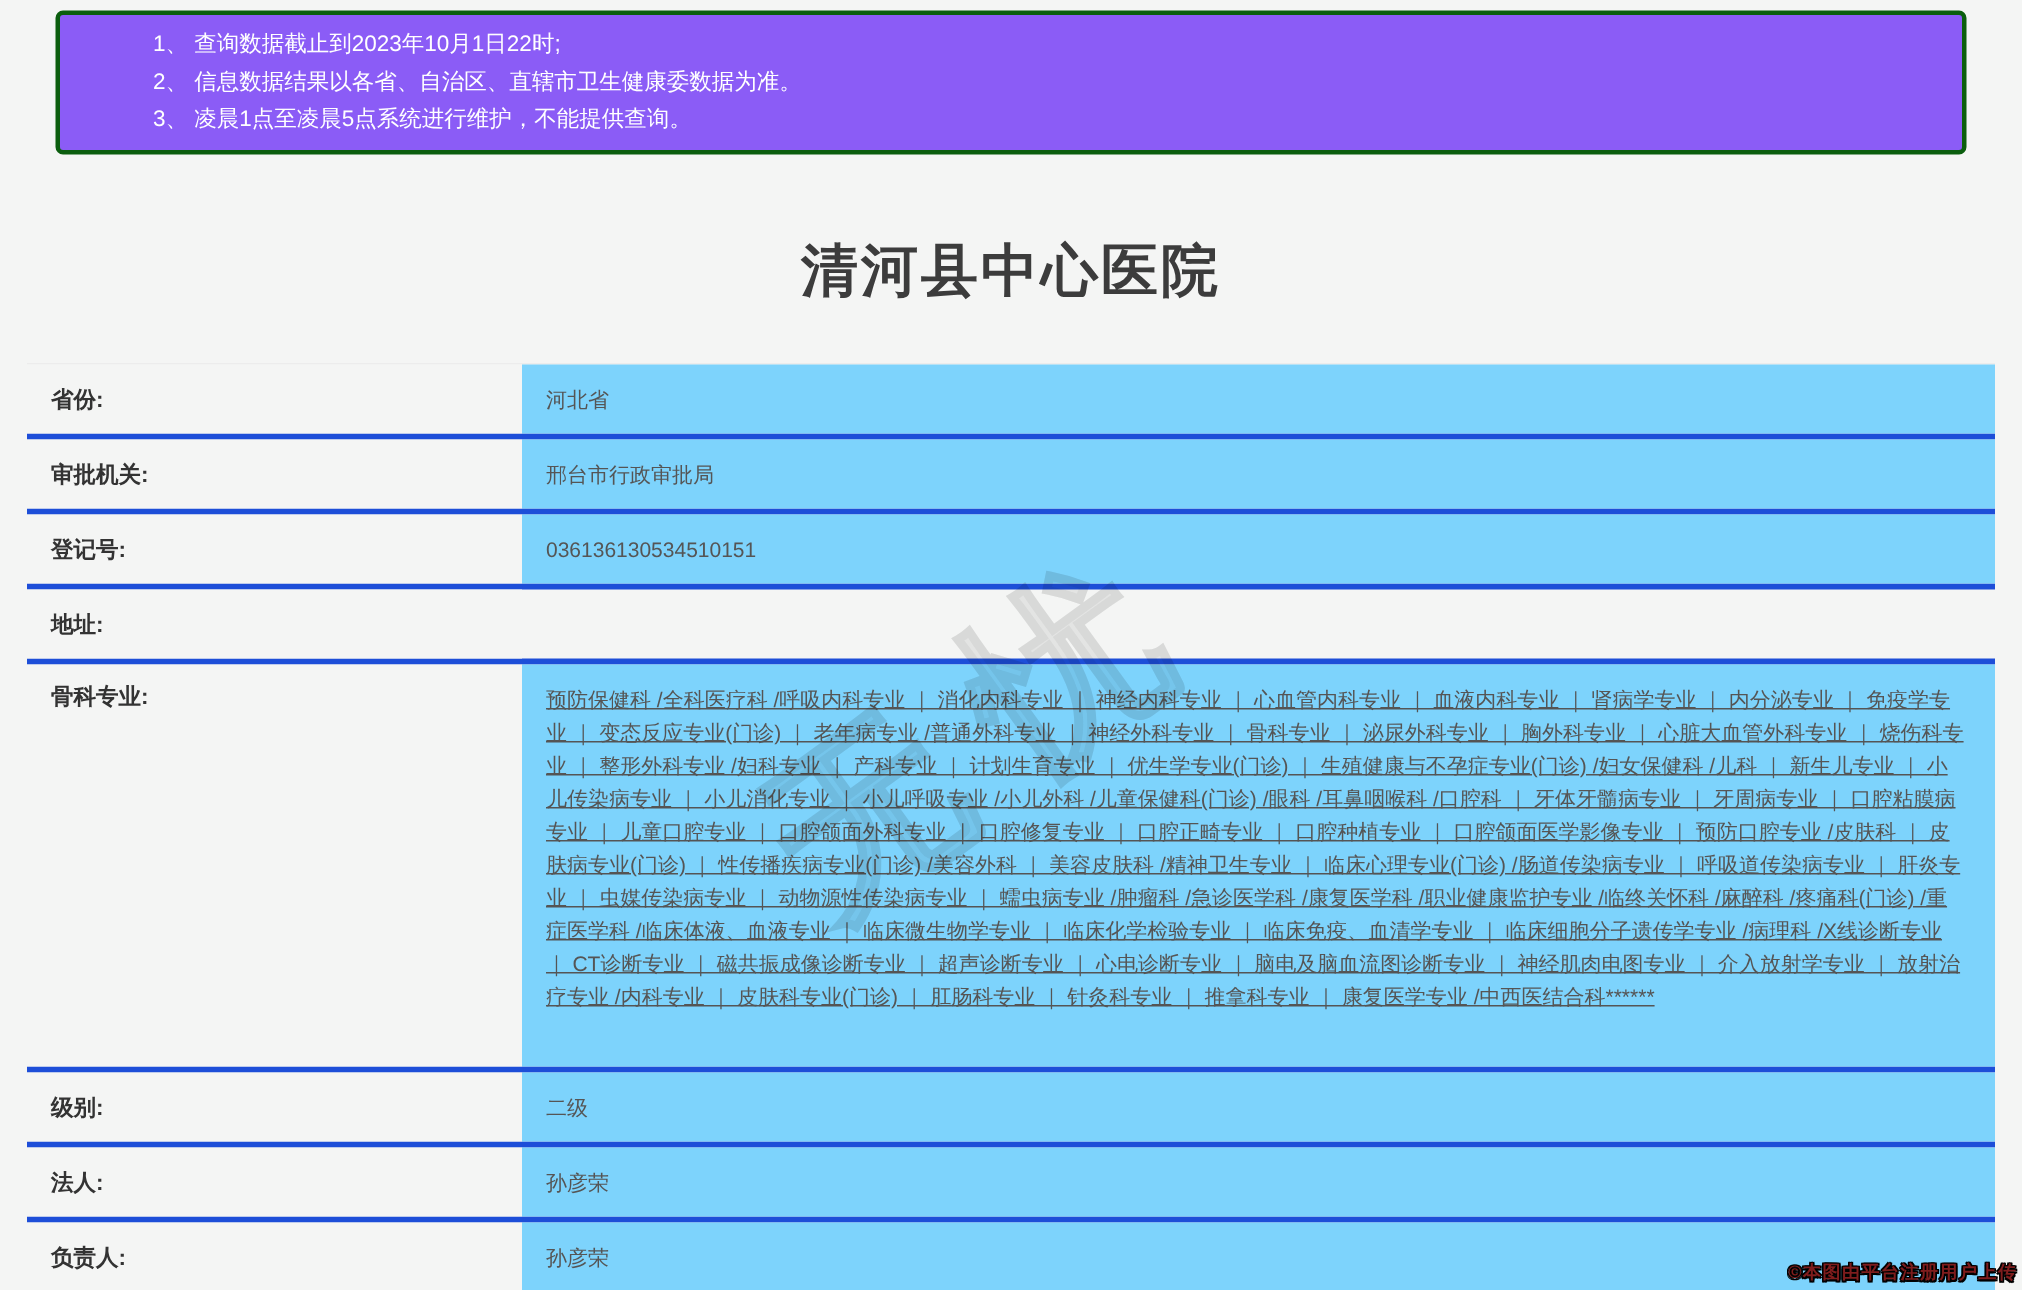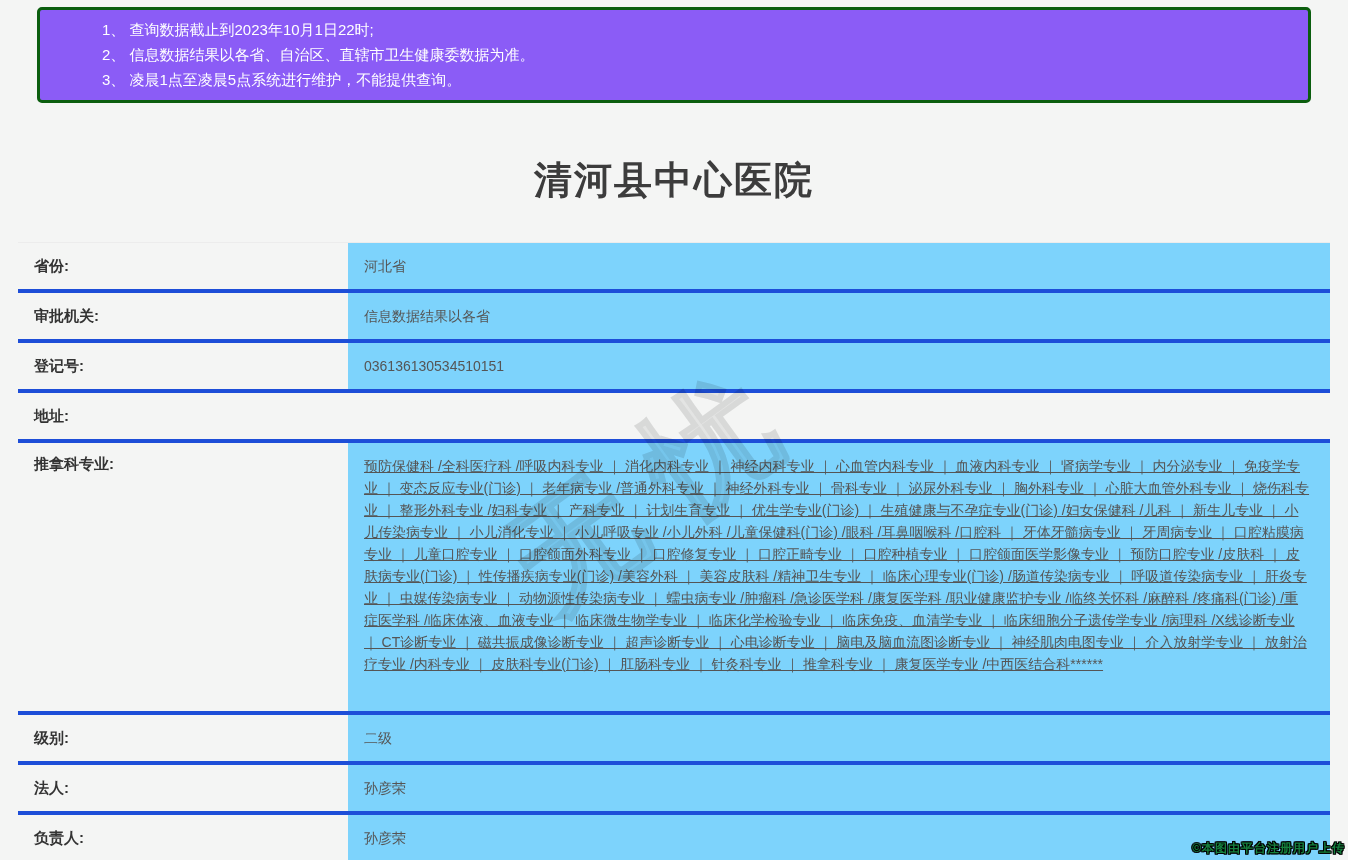--- a/index.html
+++ b/index.html
@@ -87,21 +87,21 @@
     z-index:5;
     white-space:nowrap;
   }
   
   .credit {
     position:absolute;
     right:3px;
     bottom:3px;
     font-size:12px;
     font-weight:bold;
-    color:#15803d;
+    color:#7f1d1d;
     text-shadow:
       1px 0 0 #000, -1px 0 0 #000, 0 1px 0 #000, 0 -1px 0 #000,
       1px 1px 0 #000, -1px -1px 0 #000, 1px -1px 0 #000, -1px 1px 0 #000;
     z-index:10;
     letter-spacing:1px;
   }
 </style>
 </head>
 <body>
 
@@ -115,34 +115,34 @@
 
 <div class="info-table">
 
   <div class="row">
     <div class="label-cell">省份:</div>
     <div class="value-cell">河北省</div>
   </div>
 
   <div class="row">
     <div class="label-cell">审批机关:</div>
-    <div class="value-cell">信息数据结果以各省</div>
+    <div class="value-cell">邢台市行政审批局</div>
   </div>
 
   <div class="row">
     <div class="label-cell">登记号:</div>
     <div class="value-cell">036136130534510151</div>
   </div>
 
   <div class="row">
     <div class="label-cell">地址:</div>
   </div>
 
   <div class="row tall">
-    <div class="label-cell">推拿科专业:</div>
+    <div class="label-cell">骨科专业:</div>
     <div class="value-cell">预防保健科 /全科医疗科 /呼吸内科专业 ｜ 消化内科专业 ｜ 神经内科专业 ｜ 心血管内科专业 ｜ 血液内科专业 ｜ 肾病学专业 ｜ 内分泌专业 ｜ 免疫学专业 ｜ 变态反应专业(门诊) ｜ 老年病专业 /普通外科专业 ｜ 神经外科专业 ｜ 骨科专业 ｜ 泌尿外科专业 ｜ 胸外科专业 ｜ 心脏大血管外科专业 ｜ 烧伤科专业 ｜ 整形外科专业 /妇科专业 ｜ 产科专业 ｜ 计划生育专业 ｜ 优生学专业(门诊) ｜ 生殖健康与不孕症专业(门诊) /妇女保健科 /儿科 ｜ 新生儿专业 ｜ 小儿传染病专业 ｜ 小儿消化专业 ｜ 小儿呼吸专业 /小儿外科 /儿童保健科(门诊) /眼科 /耳鼻咽喉科 /口腔科 ｜ 牙体牙髓病专业 ｜ 牙周病专业 ｜ 口腔粘膜病专业 ｜ 儿童口腔专业 ｜ 口腔颌面外科专业 ｜ 口腔修复专业 ｜ 口腔正畸专业 ｜ 口腔种植专业 ｜ 口腔颌面医学影像专业 ｜ 预防口腔专业 /皮肤科 ｜ 皮肤病专业(门诊) ｜ 性传播疾病专业(门诊) /美容外科 ｜ 美容皮肤科 /精神卫生专业 ｜ 临床心理专业(门诊) /肠道传染病专业 ｜ 呼吸道传染病专业 ｜ 肝炎专业 ｜ 虫媒传染病专业 ｜ 动物源性传染病专业 ｜ 蠕虫病专业 /肿瘤科 /急诊医学科 /康复医学科 /职业健康监护专业 /临终关怀科 /麻醉科 /疼痛科(门诊) /重症医学科 /临床体液、血液专业 ｜ 临床微生物学专业 ｜ 临床化学检验专业 ｜ 临床免疫、血清学专业 ｜ 临床细胞分子遗传学专业 /病理科 /X线诊断专业 ｜ CT诊断专业 ｜ 磁共振成像诊断专业 ｜ 超声诊断专业 ｜ 心电诊断专业 ｜ 脑电及脑血流图诊断专业 ｜ 神经肌肉电图专业 ｜ 介入放射学专业 ｜ 放射治疗专业 /内科专业 ｜ 皮肤科专业(门诊) ｜ 肛肠科专业 ｜ 针灸科专业 ｜ 推拿科专业 ｜ 康复医学专业 /中西医结合科******</div>
   </div>
 
   <div class="row">
     <div class="label-cell">级别:</div>
     <div class="value-cell">二级</div>
   </div>
 
   <div class="row">
     <div class="label-cell">法人:</div>

